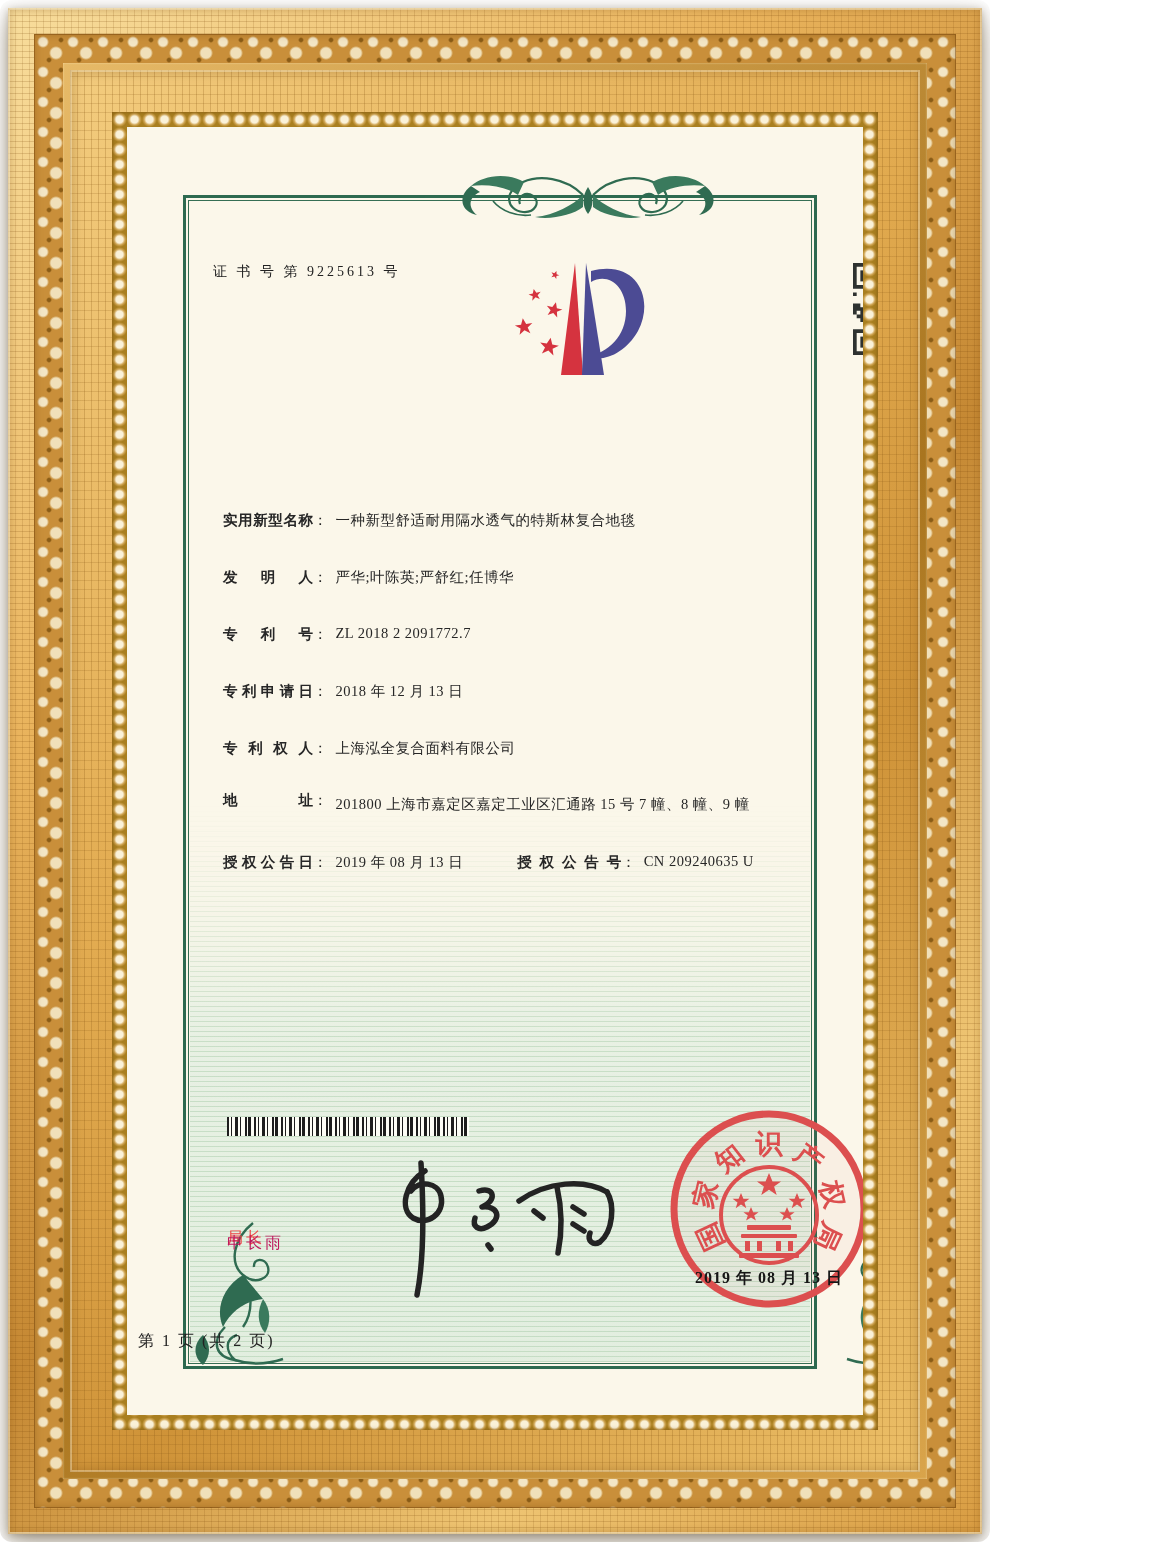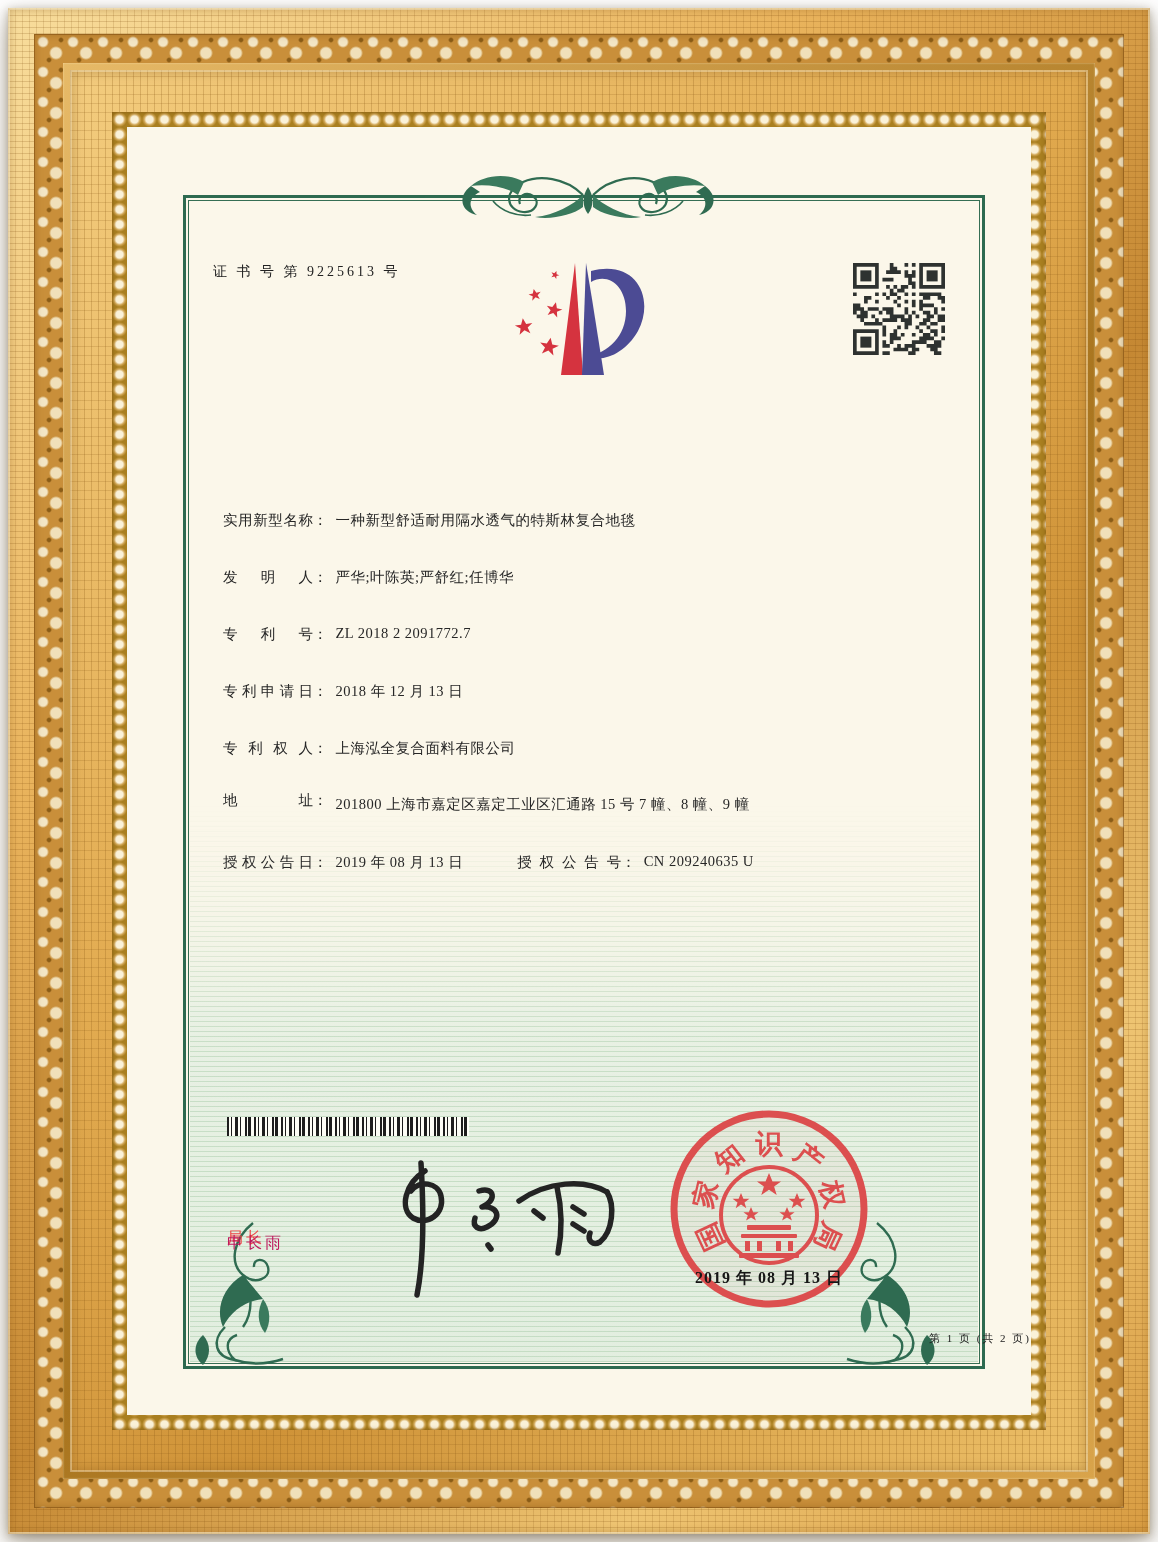--- a/index.html
+++ b/index.html
@@ -1,17 +1,17 @@
 <!DOCTYPE html>
 <html><head>
 <meta charset="utf-8">
 <style>
   html,body{margin:0;padding:0;background:#ffffff;}
-  .page{position:relative;width:1158px;height:1542px;background:#fff;overflow:hidden;
-        font-family:"Liberation Serif","DejaVu Serif",serif;}
+  .page{position:relative;width:990px;height:1542px;background:#fff;overflow:hidden;
+        font-family:"Liberation Serif","DejaVu Serif",serif;border-radius:12px;}
   
   .frame{position:absolute;inset:8px;box-shadow:0 10px 26px rgba(60,40,5,.4), 0 2px 8px rgba(60,40,5,.3);}
   .band{box-sizing:border-box;width:100%;height:100%;}
   .f-ridge{padding:26px;
     background:
       repeating-linear-gradient(0deg, rgba(123,72,10,.20) 0 1px, rgba(255,255,255,0) 1px 6px),
       repeating-linear-gradient(90deg, rgba(123,72,10,.16) 0 1px, rgba(255,255,255,0) 1px 7px),
       linear-gradient(135deg,#f8dd9c 0%,#e9b35c 30%,#c58833 55%,#eec472 80%,#d89c42 100%);
     box-shadow:inset 0 0 0 2px rgba(255,245,215,.55), inset 0 0 10px rgba(110,65,8,.45);}
   .f-carved{padding:29px;
@@ -49,40 +49,40 @@
             mask:linear-gradient(180deg, rgba(0,0,0,0) 0%, #000 42%);}
   .orn{position:absolute;z-index:1;color:#2f6b51;}
   
   .content{position:absolute;inset:0;z-index:2;color:#2b2b2b;}
   .cert-no{position:absolute;left:86px;top:136px;font-size:14px;letter-spacing:3px;color:#222;}
   .logo{position:absolute;left:368px;top:128px;width:150px;height:148px;}
   .qr{position:absolute;left:726px;top:136px;width:92px;height:92px;}
   .title{position:absolute;left:0;right:0;top:262px;text-align:center;
     font-size:40px;font-weight:700;letter-spacing:12px;color:#1c1c1c;}
   .row{position:absolute;left:96px;font-size:14.5px;color:#262626;white-space:nowrap;}
-  .row .lbl{display:inline-block;width:90px;text-align:justify;text-align-last:justify;vertical-align:top;}
+  .row .lbl{display:inline-block;width:90px;text-align:justify;text-align-last:justify;vertical-align:top;font-weight:bold;}
   .row .col{vertical-align:top;}
   .row .val{margin-left:8px;vertical-align:top;letter-spacing:.5px;}
   .row .val.wrap{display:inline-block;white-space:normal;width:584px;line-height:27px;letter-spacing:.5px;}
   .row .pair2{margin-left:54px;}
   .paras{position:absolute;left:98px;top:760px;width:680px;font-size:15px;line-height:36px;
     text-align:justify;color:#262626;letter-spacing:1.5px;}
   .paras p{margin:0;text-indent:2em;}
   .barcode{position:absolute;left:100px;top:990px;width:242px;height:19px;
     background:repeating-linear-gradient(90deg,
       #1d1d1d 0 2px, #fdfdf6 2px 4px, #1d1d1d 4px 5px, #fdfdf6 5px 8px,
       #1d1d1d 8px 11px, #fdfdf6 11px 13px, #1d1d1d 13px 14px, #fdfdf6 14px 18px,
       #1d1d1d 18px 20px, #fdfdf6 20px 21px, #1d1d1d 21px 24px, #fdfdf6 24px 27px);}
   .director-label{position:absolute;left:100px;top:1101px;font-size:16px;letter-spacing:3px;color:#ef4444;}
   .director-name{position:absolute;left:100px;top:1106px;font-size:16px;letter-spacing:3px;color:#be185d;}
   .signature{position:absolute;left:232px;top:1028px;width:280px;height:150px;z-index:3;}
   .seal{position:absolute;left:540px;top:980px;width:204px;height:204px;z-index:3;}
   .seal-date{position:absolute;left:0;right:0;bottom:22px;text-align:center;
     font-size:16px;font-weight:700;color:#161616;letter-spacing:1px;}
-  .page-info{position:absolute;left:11px;right:0;top:1204px;text-align:right;font-size:11px;
+  .page-info{position:absolute;left:11px;right:0;top:1204px;text-align:left;font-size:16px;
     letter-spacing:2px;color:#222;}
   .back-note{position:absolute;left:0;right:0;top:1256px;text-align:center;font-size:14px;
     letter-spacing:4px;color:#a21caf;margin-top:48px;}
 </style>
 </head>
 <body>
 
 <div class="page">
   <div class="frame">
     <div class="band f-ridge">

